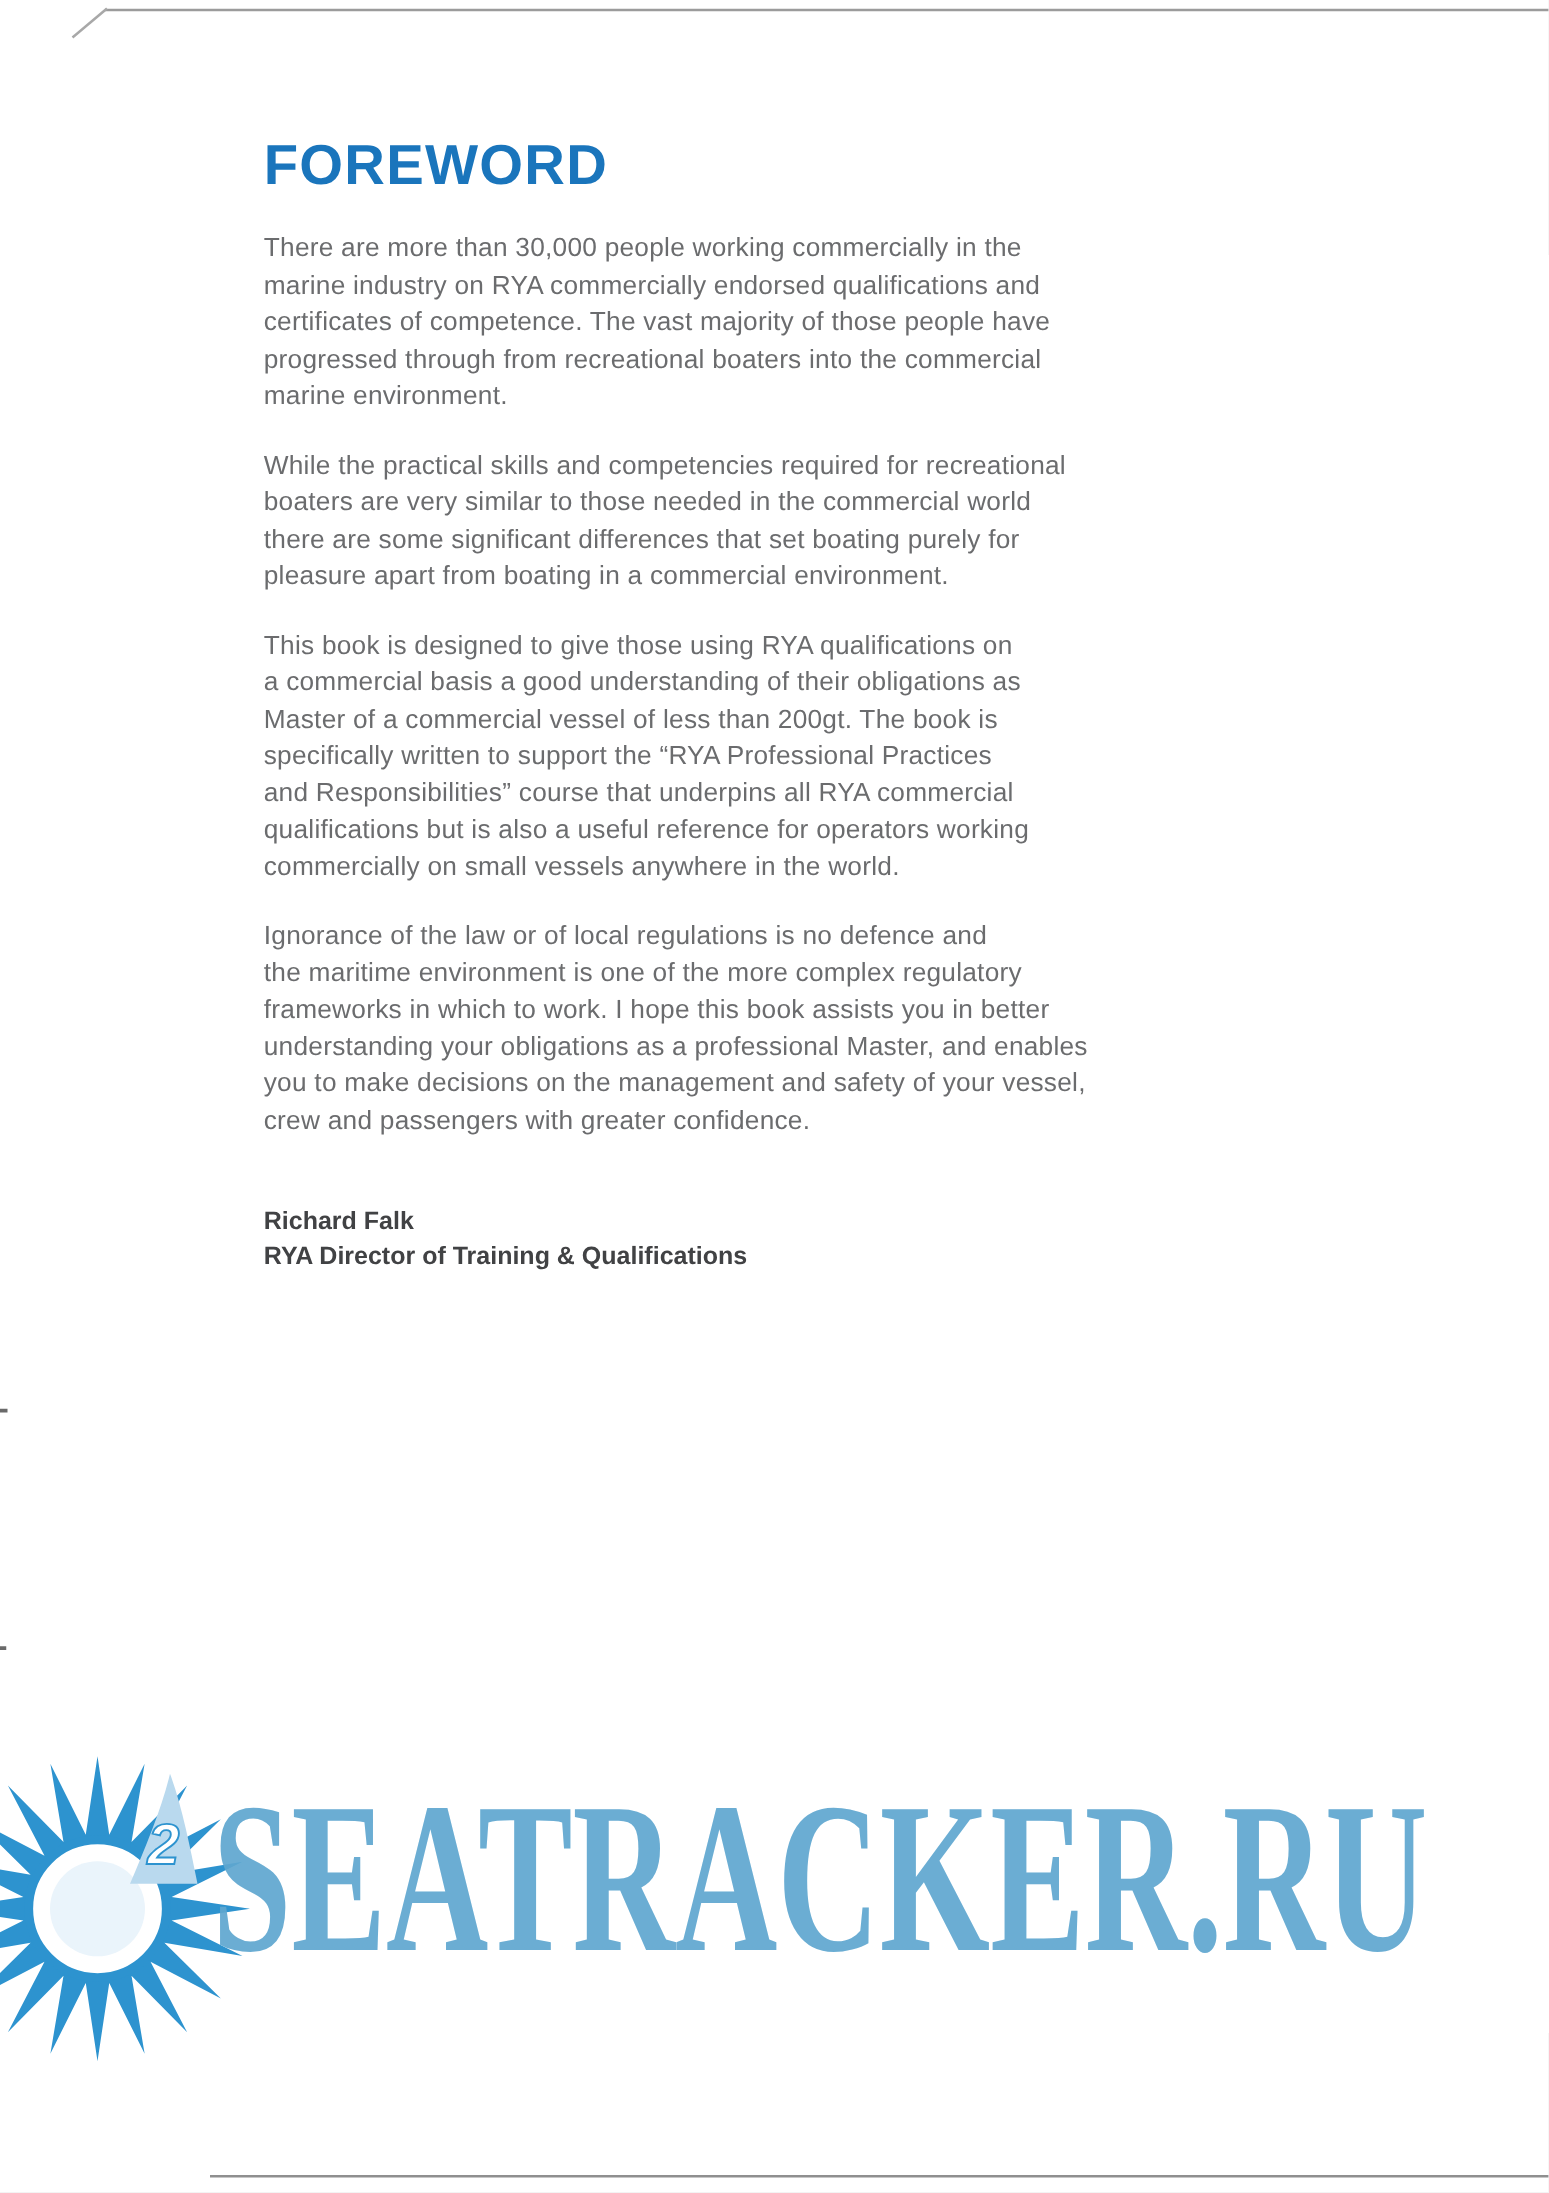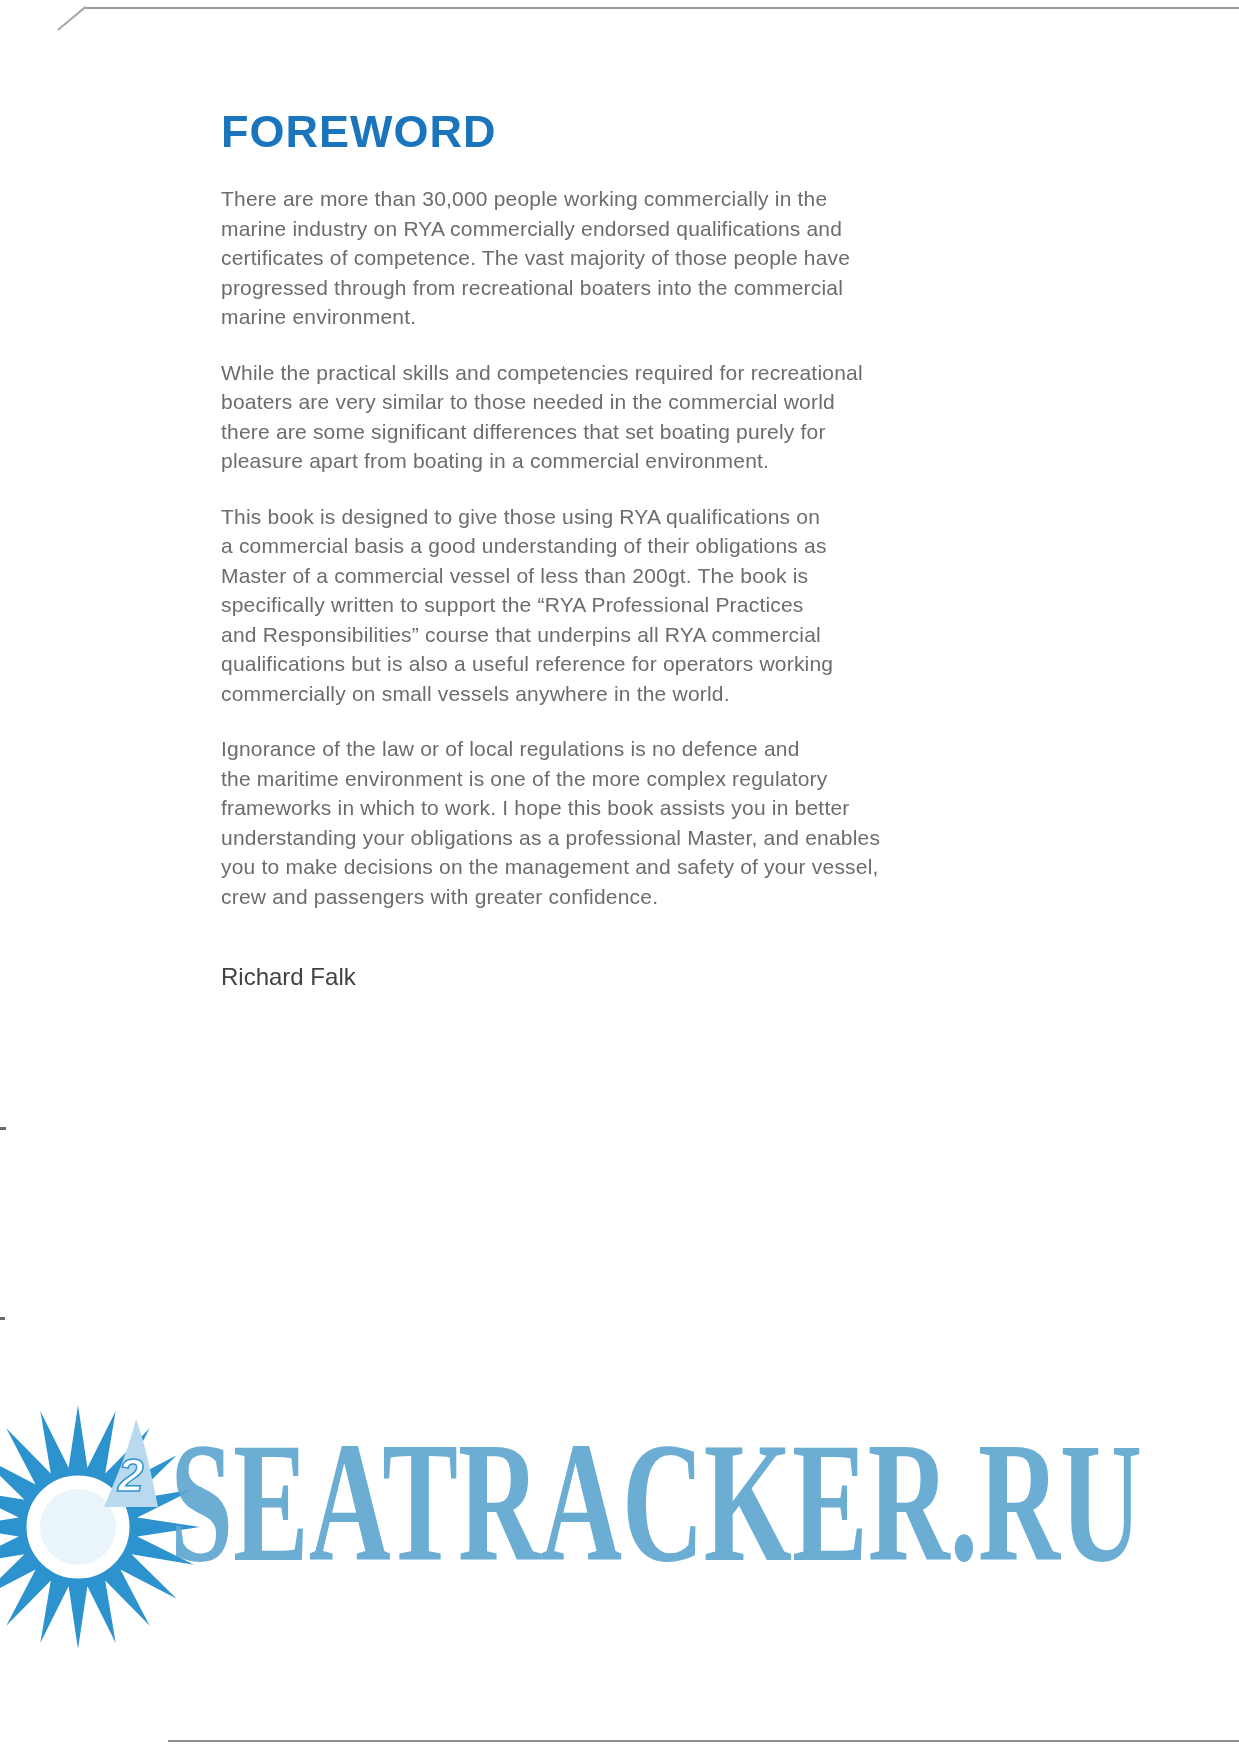--- a/index.html
+++ b/index.html
@@ -16,37 +16,37 @@
   
   .top-line { position:absolute; top:7px; left:84px; width:1155px; height:2px; background:#9b9b9b; }
   .corner-line { position:absolute; left:58px; top:29px; width:36px; height:2px; background:#a8a8a8;
                  transform-origin:left center; transform:rotate(-40deg); }
   .bottom-line { position:absolute; top:1740px; left:168px; width:1071px; height:2px; background:#8f8f8f; }
   .artifact { position:absolute; background:#6a6a6a; }
   .a1 { left:0; top:1127px; width:6px; height:3px; }
   .a2 { left:0; top:1317px; width:5px; height:3px; }
 
   
-  .content { position:absolute; left:221px; top:106px; width:800px; }
+  .content { position:absolute; left:211px; top:106px; width:800px; }
   .title {
     color:#1a75bc;
     font-size:45px;
     font-weight:bold;
     letter-spacing:1px;
     margin:0 0 26px 0;
   }
   .para {
     color:#6b6c6e;
     font-size:21px;
     line-height:29.5px;
     letter-spacing:0.2px;
     white-space:pre-line;
     margin:0 0 26px 0;
   }
-  .signature { margin-top:52px; color:#414244; font-weight:normal; font-size:24px; line-height:28px; }
+  .signature { margin-top:52px; color:#414244; font-weight:bold; font-size:20px; line-height:28px; }
 
   
   .sun { position:absolute; left:-52px; top:1397px; }
   .sail { position:absolute; left:100px; top:1417px; }
   .sail .num {
     font-family:"Liberation Sans", sans-serif;
     font-weight:bold; font-style:italic;
     font-size:46px;
     fill:#ffffff; stroke:#2d93cf; stroke-width:1.5px;
   }
@@ -88,20 +88,21 @@
 qualifications but is also a useful reference for operators working
 commercially on small vessels anywhere in the world.</p>
     <p class="para">Ignorance of the law or of local regulations is no defence and
 the maritime environment is one of the more complex regulatory
 frameworks in which to work. I hope this book assists you in better
 understanding your obligations as a professional Master, and enables
 you to make decisions on the management and safety of your vessel,
 crew and passengers with greater confidence.</p>
     <div class="signature">
       <div>Richard Falk</div>
+      <div>RYA Director of Training &amp; Qualifications</div>
     </div>
   </div>
 
   <svg class="sun" width="260" height="260" viewBox="0 0 260 260" aria-hidden="true">
     <polygon id="sun-rays" fill="#2d93cf" points="130.0,8.0 139.4,70.7 167.7,14.0 157.2,76.5 201.7,31.3 172.4,87.6 228.7,58.3 183.5,102.8 246.0,92.3 189.3,120.6 252.0,130.0 189.3,139.4 246.0,167.7 183.5,157.2 228.7,201.7 172.4,172.4 201.7,228.7 157.2,183.5 167.7,246.0 139.4,189.3 130.0,252.0 120.6,189.3 92.3,246.0 102.8,183.5 58.3,228.7 87.6,172.4 31.3,201.7 76.5,157.2 14.0,167.7 70.7,139.4 8.0,130.0 70.7,120.6 14.0,92.3 76.5,102.8 31.3,58.3 87.6,87.6 58.3,31.3 102.8,76.5 92.3,14.0 120.6,70.7"></polygon>
     <circle cx="130" cy="130" r="55" fill="#ffffff" stroke="#2d93cf" stroke-width="7"></circle>
     <circle cx="130" cy="130" r="38" fill="#eaf4fb"></circle>
   </svg>
 
   <svg class="sail" width="64" height="95" viewBox="0 0 64 95" aria-hidden="true">

